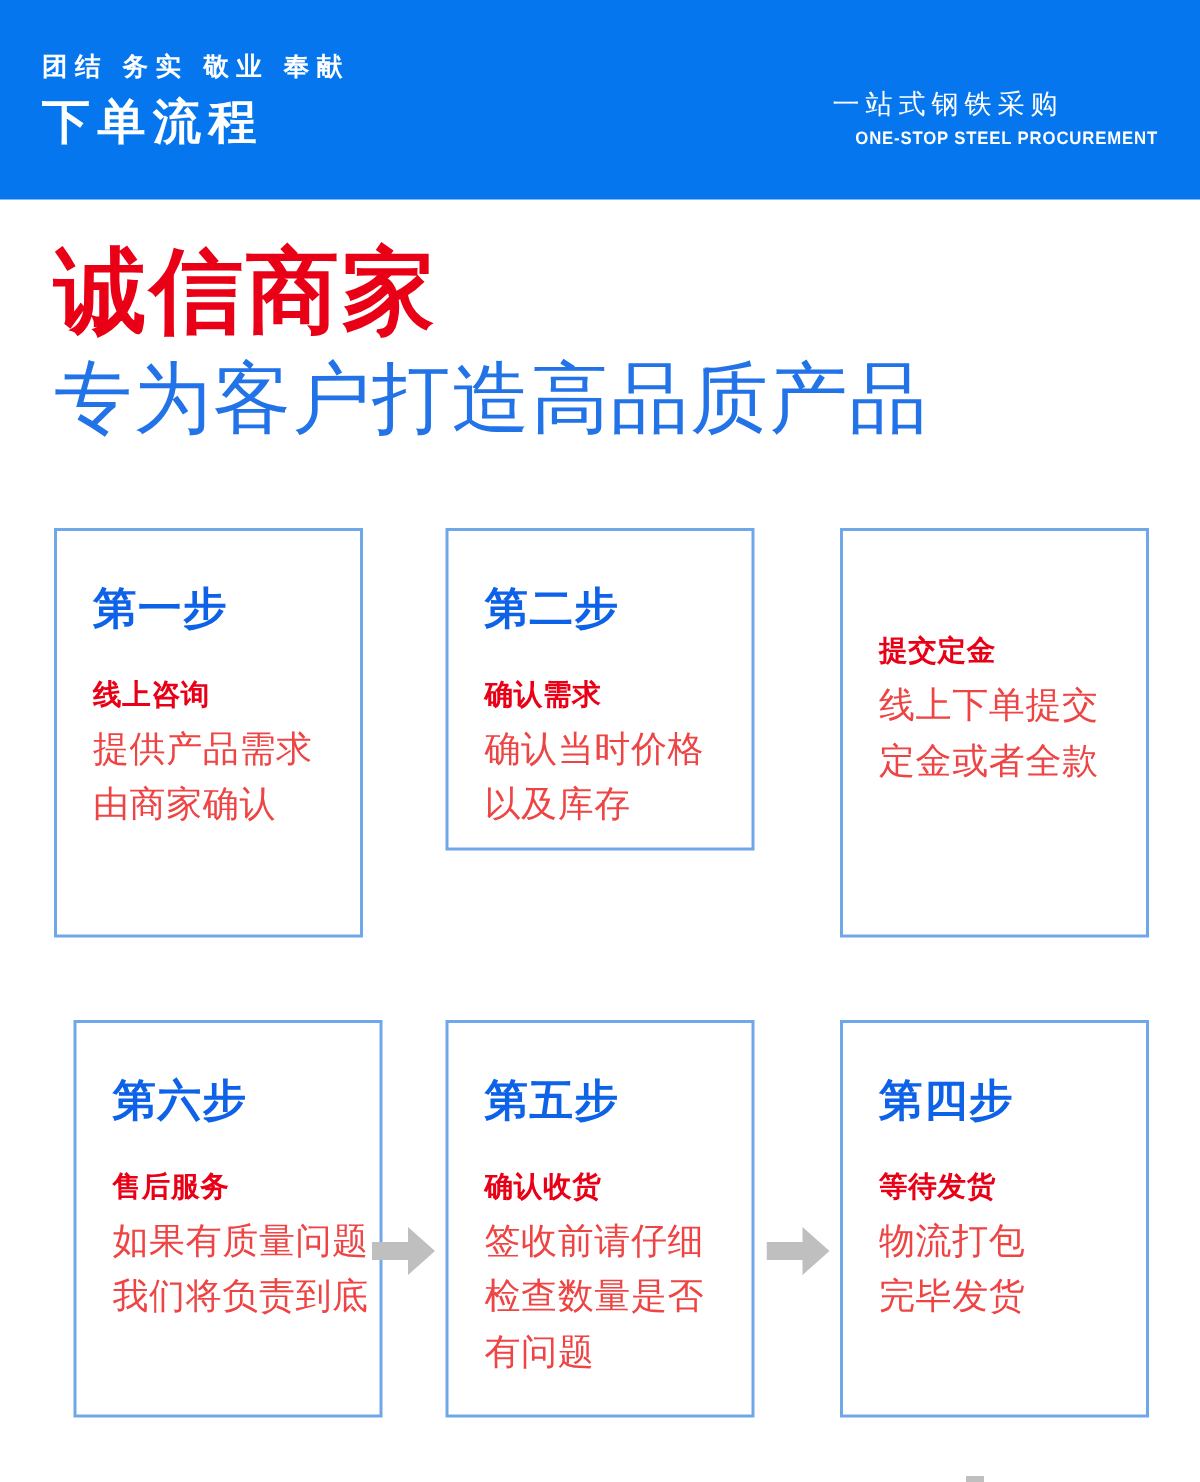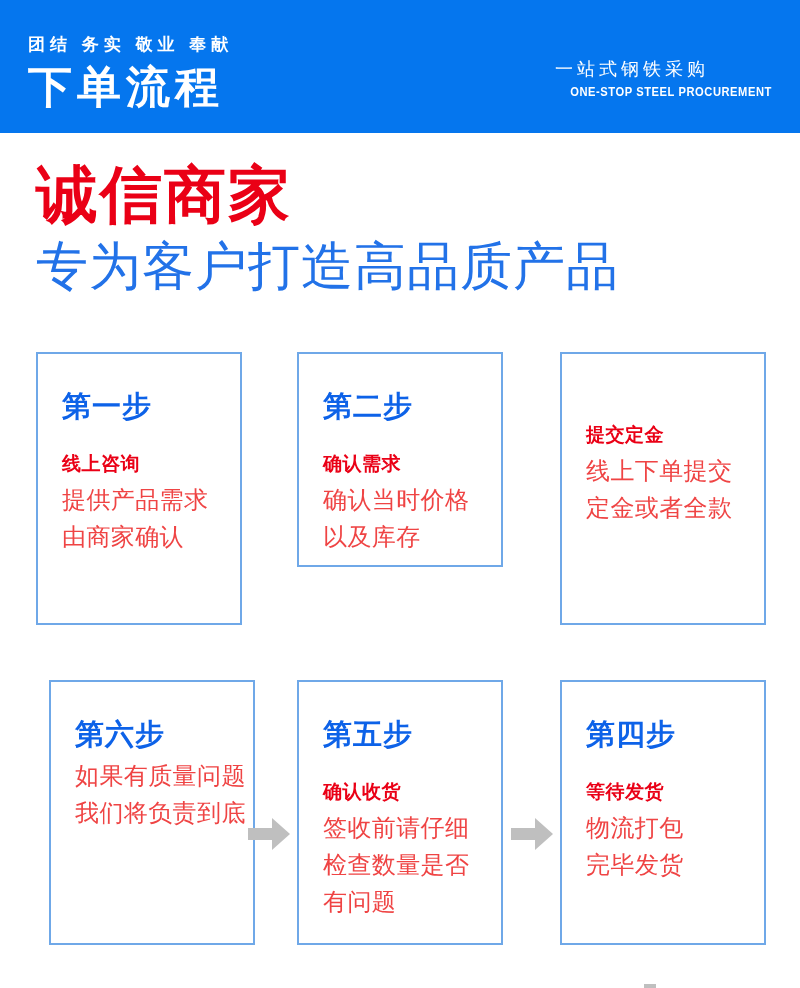--- a/index.html
+++ b/index.html
@@ -30,21 +30,21 @@
   .header-slogan {
     color: #ffffff;
     font-size: 17px;
     font-weight: 700;
     letter-spacing: 5px;
     line-height: 1;
     white-space: nowrap;
   }
   .header-title {
     color: #ffffff;
-    font-size: 44px;
+    font-size: 32px;
     font-weight: 700;
     letter-spacing: 5px;
     line-height: 1;
     margin-top: 12px;
     white-space: nowrap;
   }
   .header-right {
     position: absolute;
     right: 28px; top: 58px;
     text-align: left;
@@ -226,20 +226,21 @@
         <div>签收前请仔细</div>
         <div>检查数量是否</div>
         <div>有问题</div>
       </div>
     </div>
   </div>
 
   <div class="step-box" id="box-6">
     <div class="step-inner">
       <div class="step-num">第六步</div>
+      <div class="step-head">售后服务</div>
       <div class="step-desc">
         <div>如果有质量问题</div>
         <div>我们将负责到底</div>
       </div>
     </div>
   </div>
 
   <svg class="arrow" id="arrow-1-2" width="42" height="32" viewBox="0 0 42 32">
     <path d="M0 10 H24 V0 L42 16 L24 32 V22 H0 Z"></path>
   </svg>

